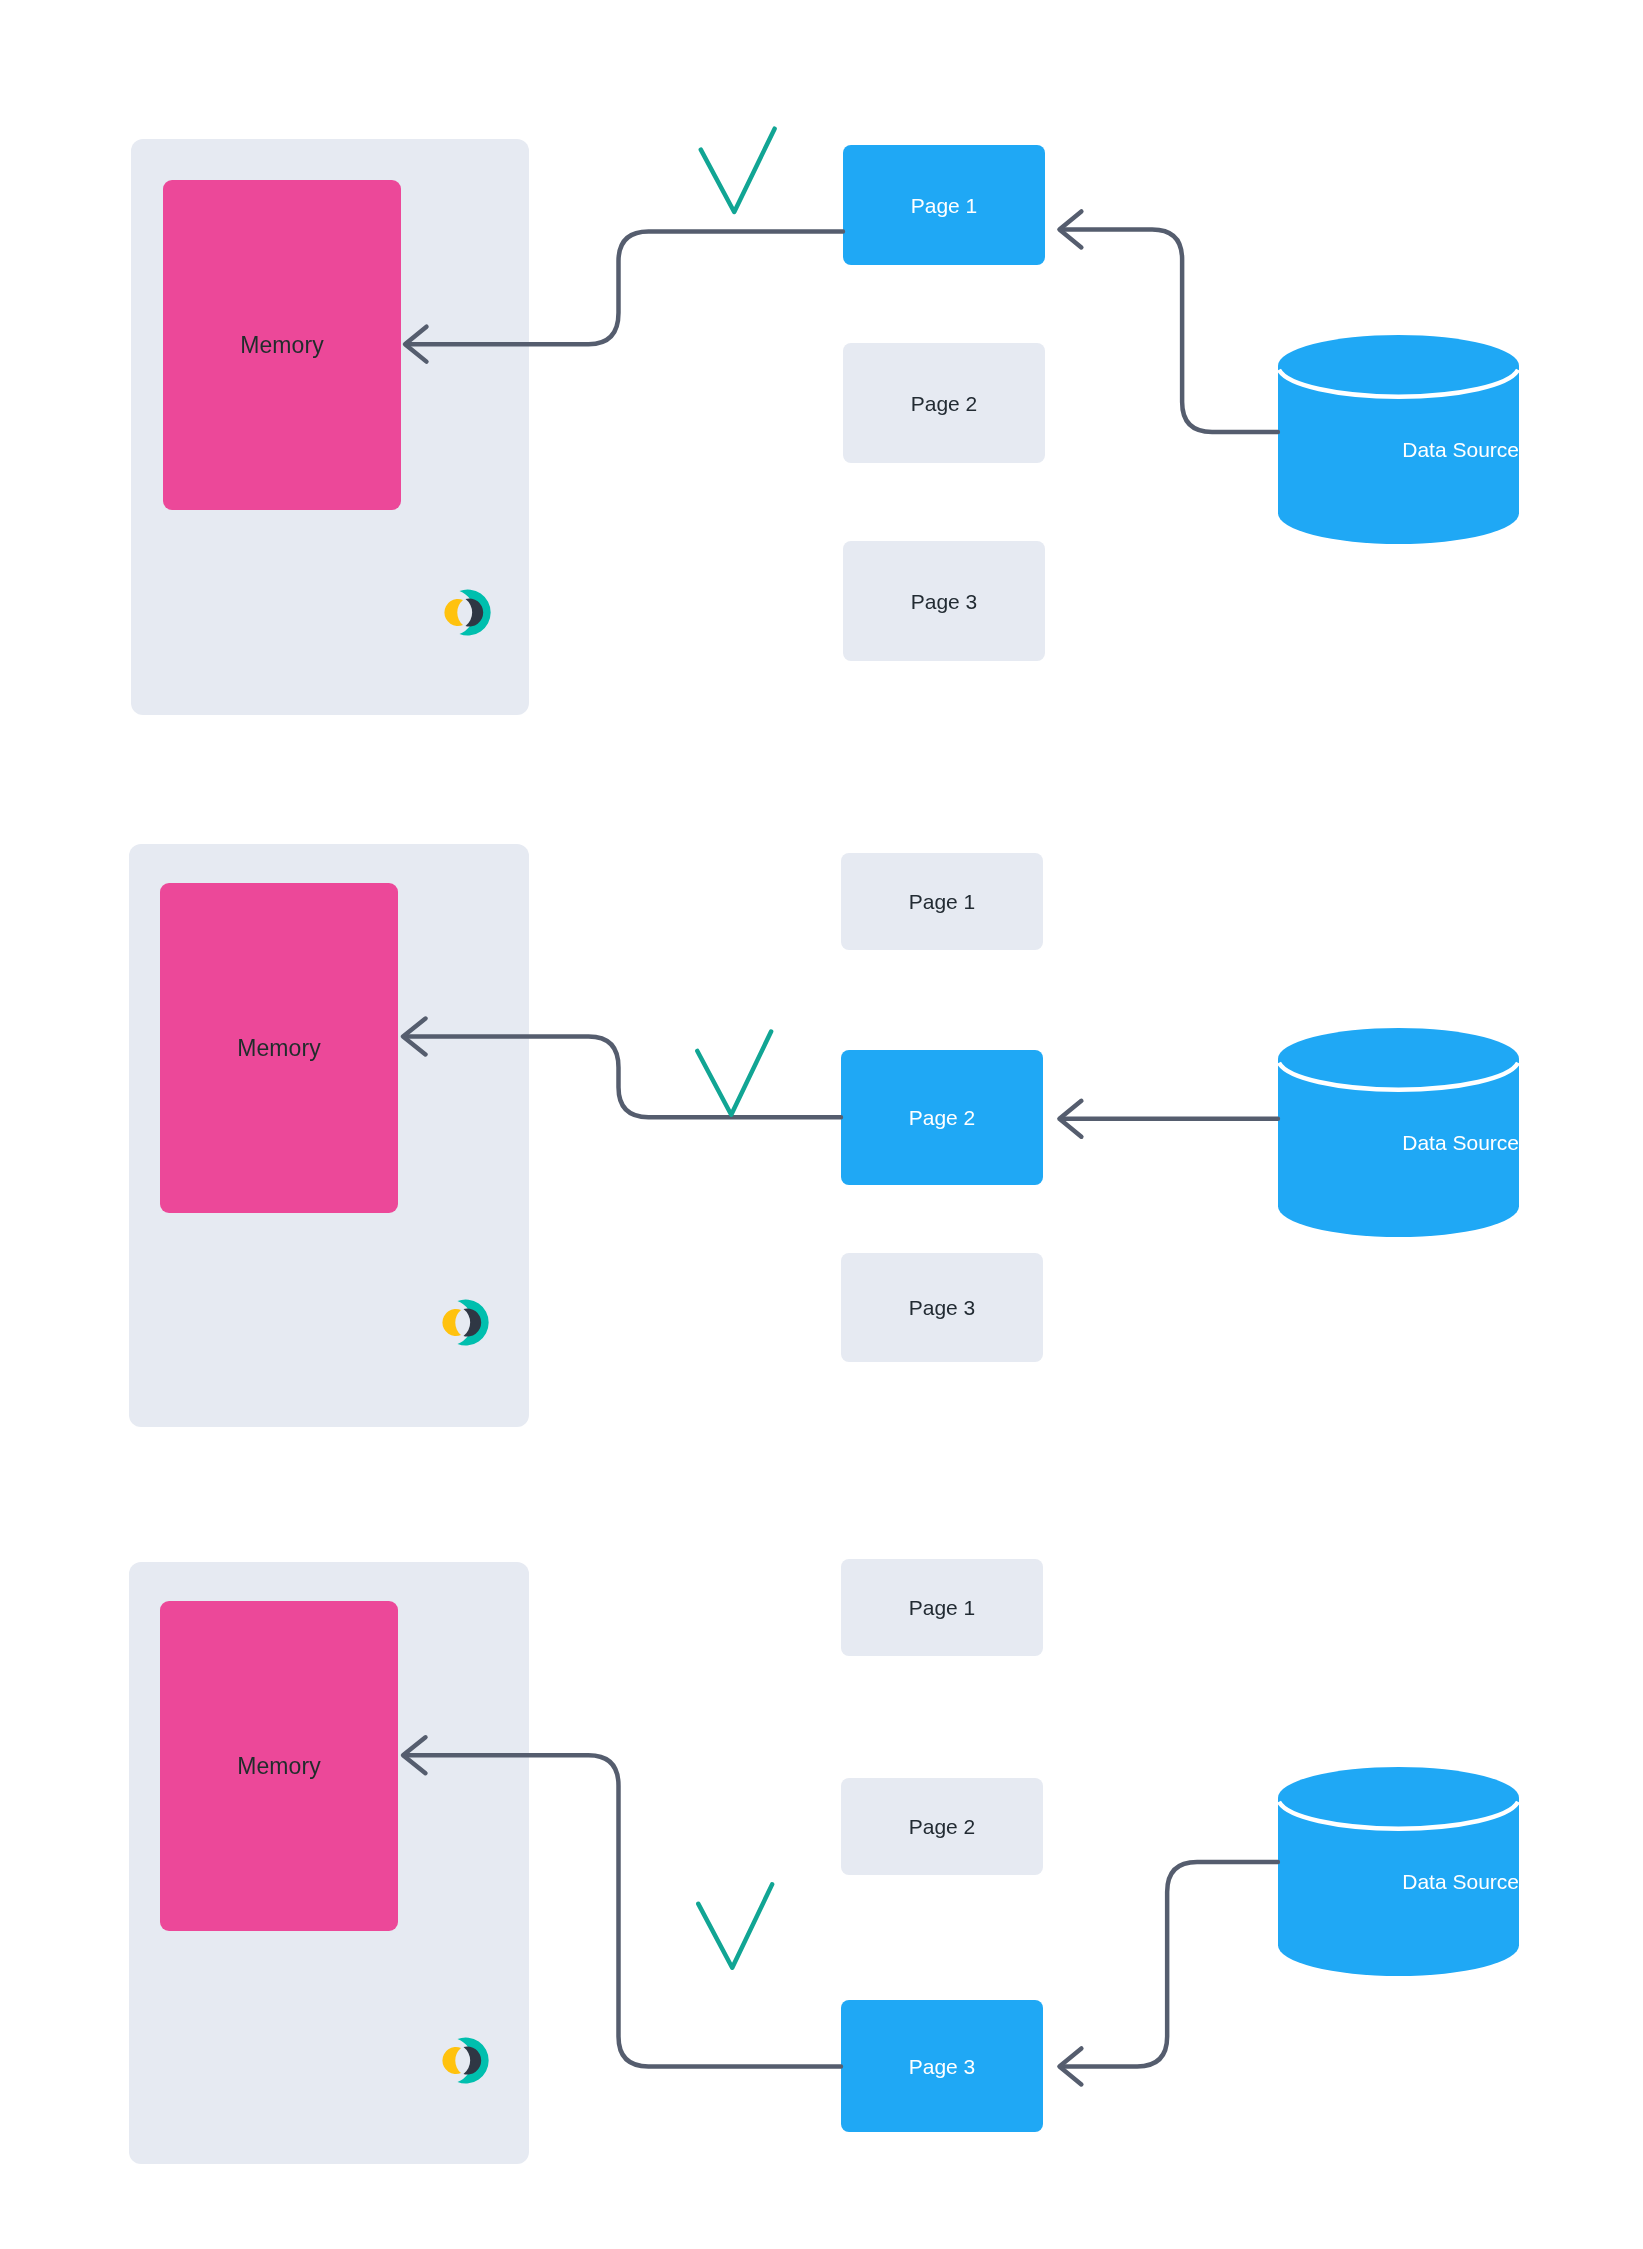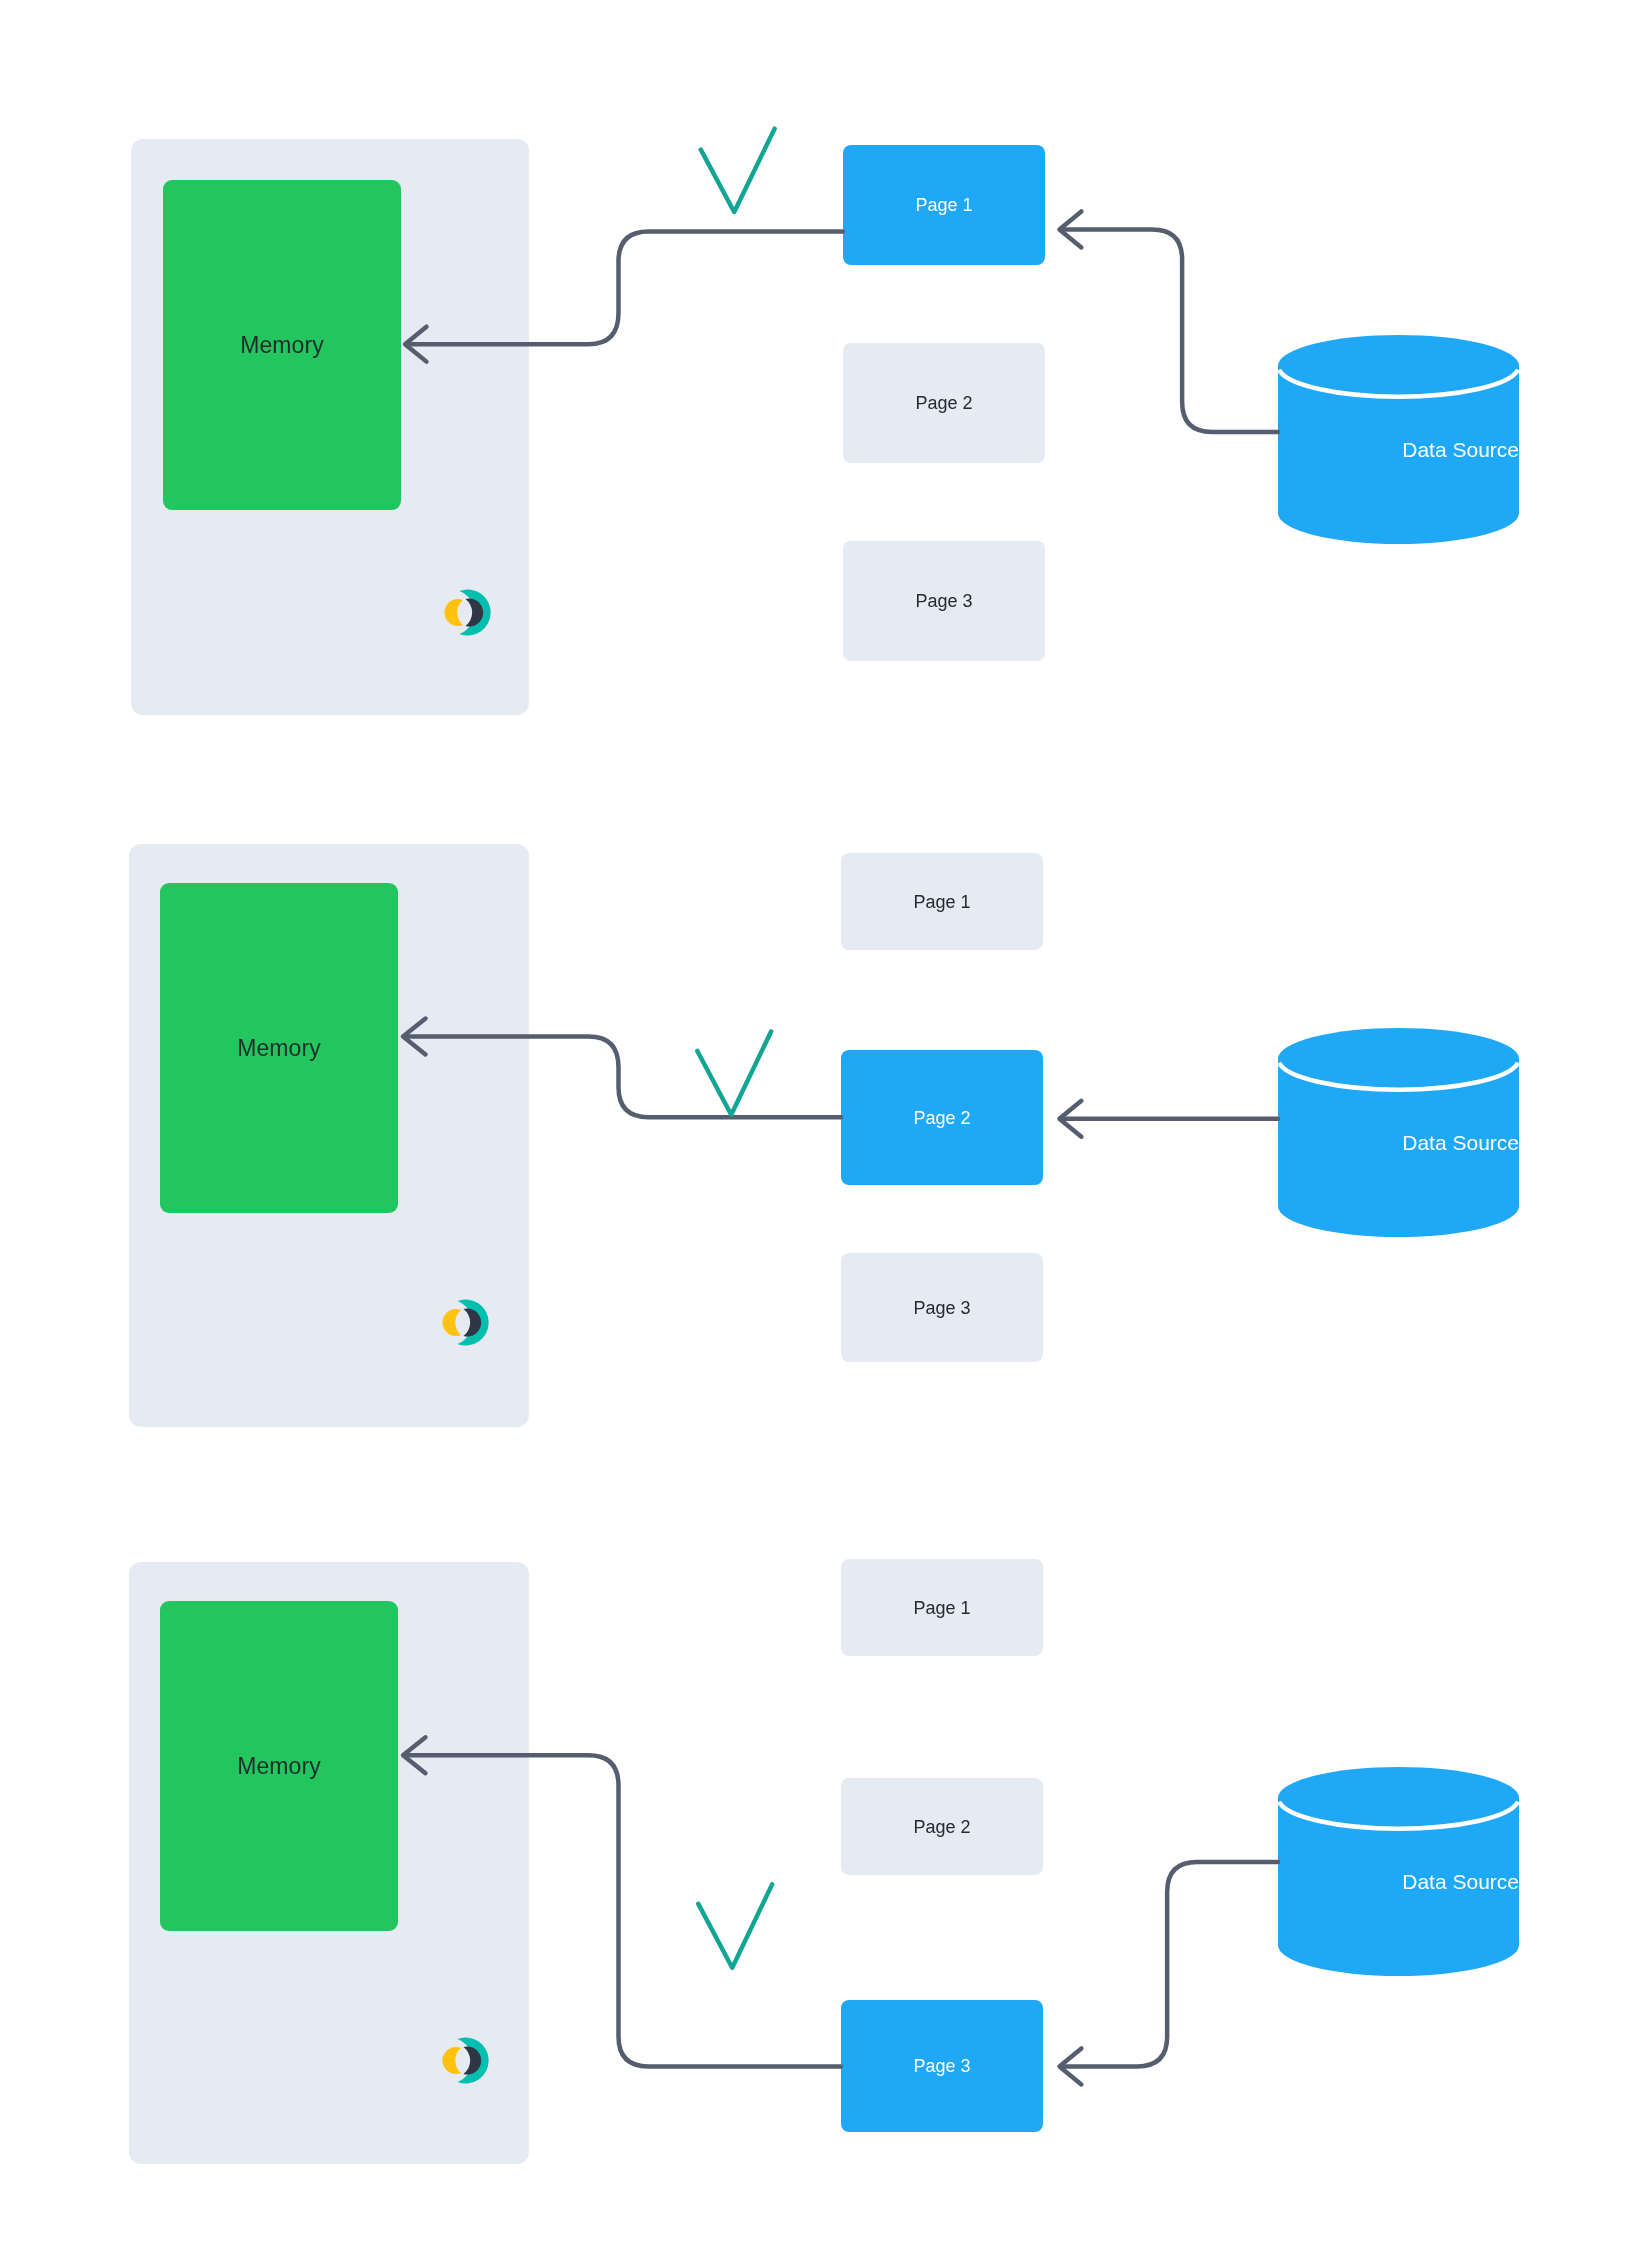--- a/index.html
+++ b/index.html
@@ -21,21 +21,21 @@
   }
 
   
   .mem-panel {
     position: absolute;
     background: #e6eaf2;
     border-radius: 12px;
   }
   .mem-box {
     position: absolute;
-    background: #22c55e;
+    background: #ec4899;
     border-radius: 9px;
     display: flex;
     align-items: center;
     justify-content: center;
   }
   .mem-label {
     color: #1f2d2b;
     font-size: 23px;
     letter-spacing: 0.1px;
     line-height: 1;
@@ -53,21 +53,21 @@
   .page-card {
     position: absolute;
     border-radius: 8px;
     display: flex;
     align-items: center;
     justify-content: center;
     background: #e6eaf2;
   }
   .page-card.active { background: #1fa8f5; }
   .page-label {
-    font-size: 18px;
+    font-size: 21px;
     color: #222b33;
     line-height: 1;
     text-align: right;
   }
   .page-card.active .page-label { color: #ffffff; }
 
   
   .cylinder {
     position: absolute;
   }

